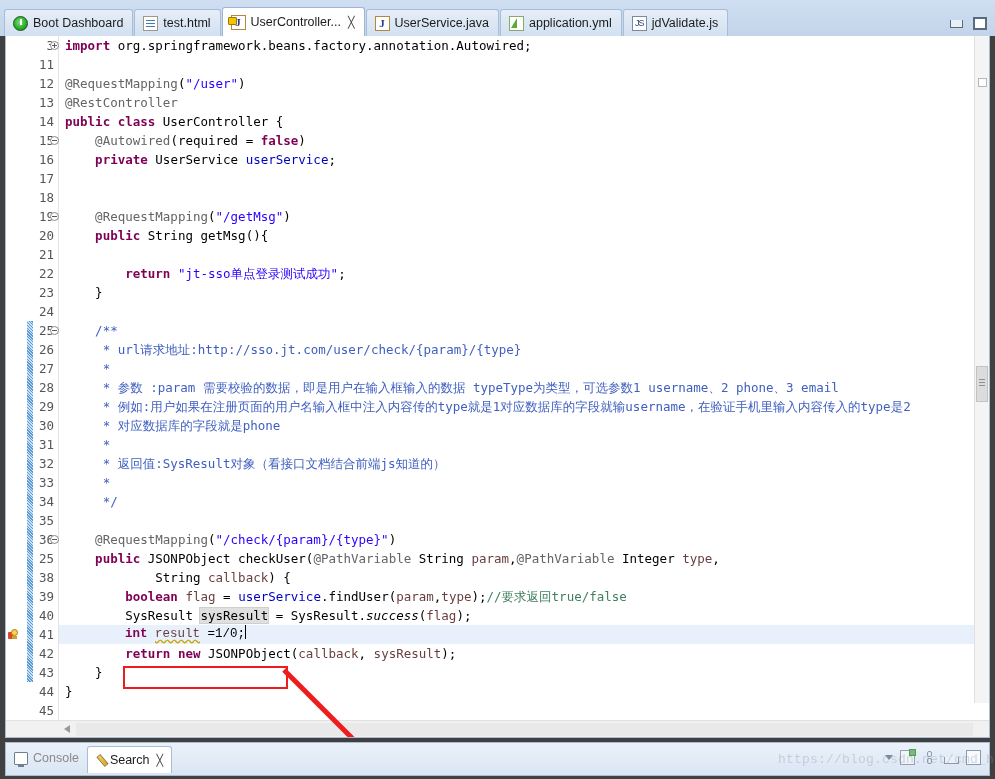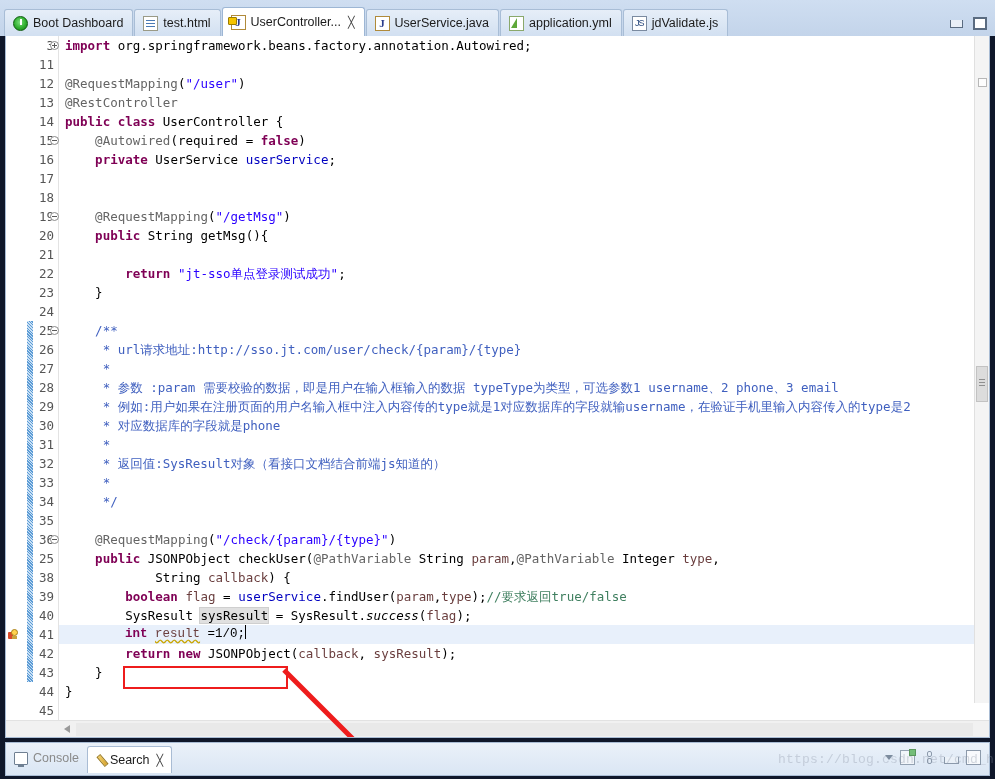--- a/index.html
+++ b/index.html
@@ -14,21 +14,21 @@
     font-size: 12px;
     overflow: hidden;
     position: relative;
   }
 
   
   .window {
     width: 995px;
     height: 779px;
     position: relative;
-    background: #0f172a;
+    background: #404040;
     box-sizing: border-box;
   }
 
   
   .tabbar {
     position: absolute;
     left: 0; top: 0;
     width: 995px;
     height: 36px;
     background: linear-gradient(to bottom, #cfdef1 0%, #c3d4ea 100%);

